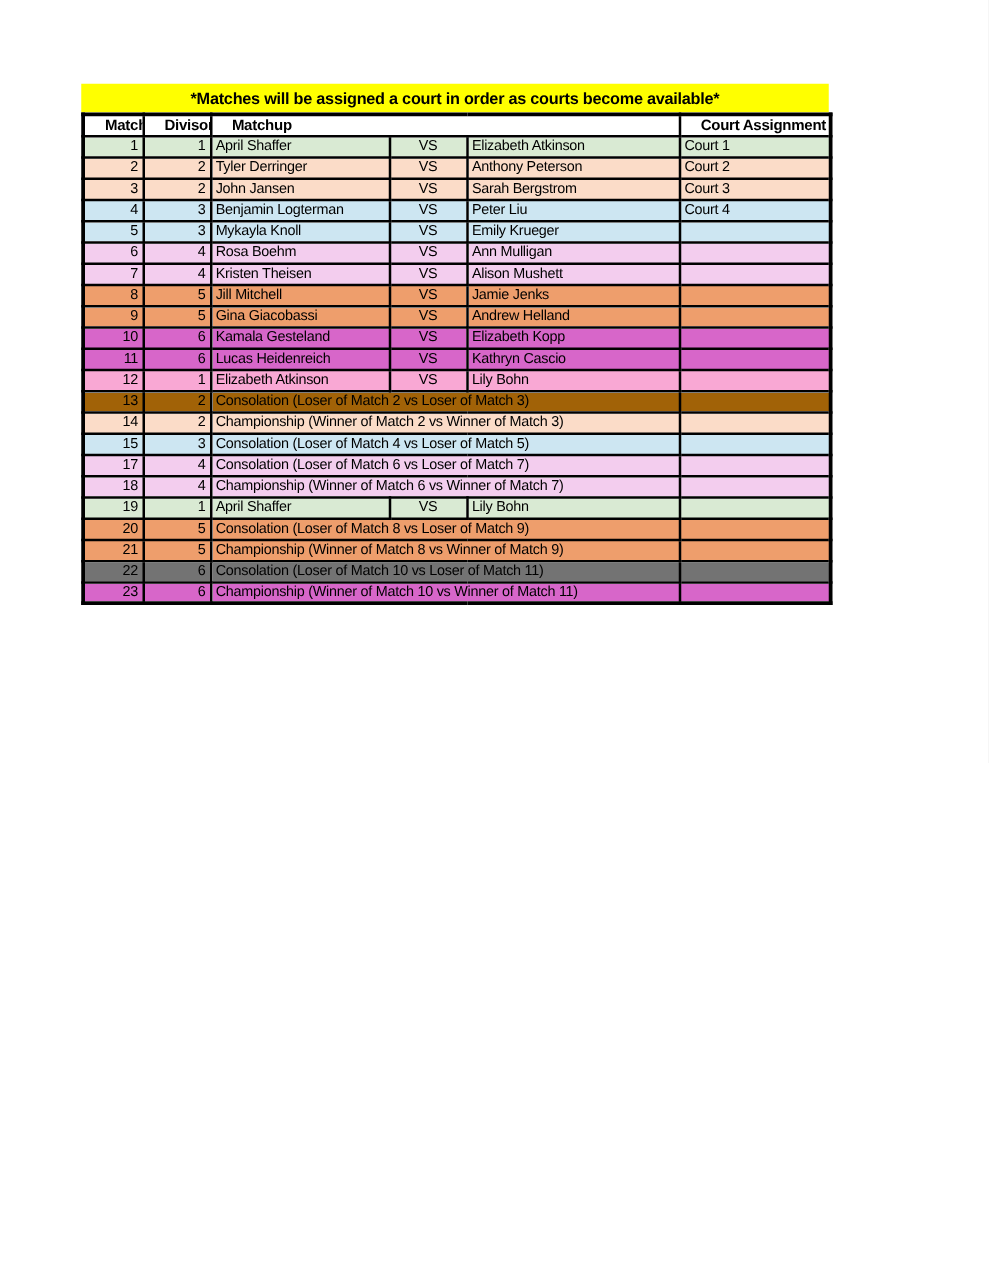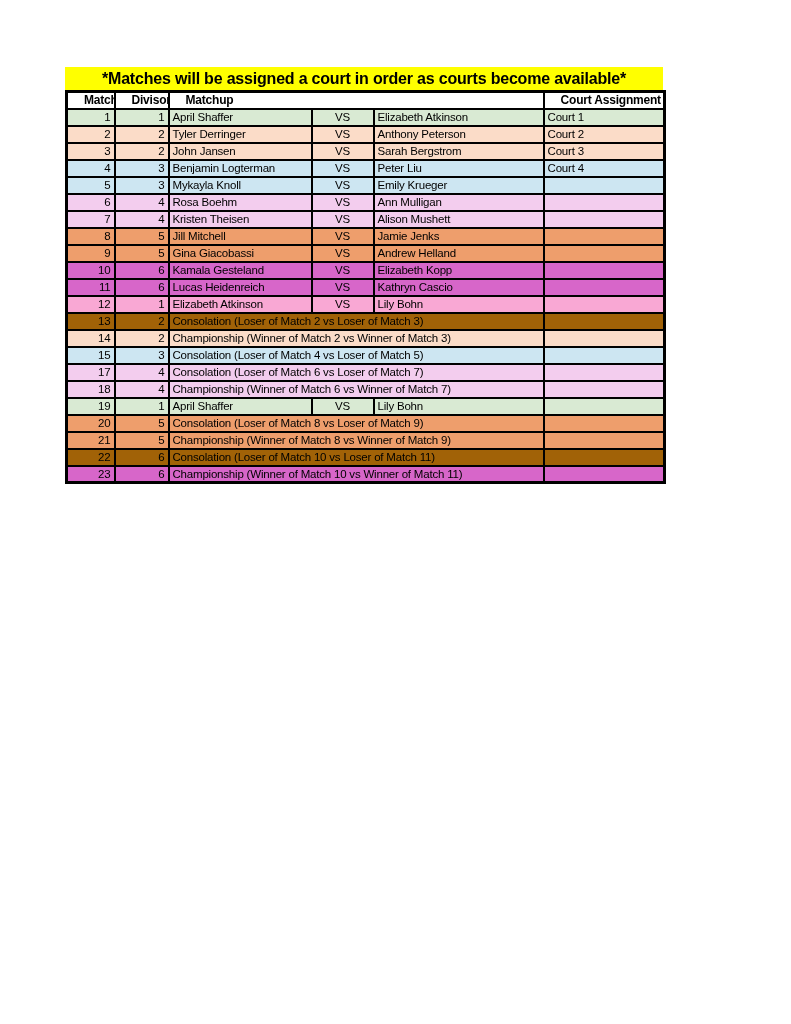--- a/index.html
+++ b/index.html
@@ -18,21 +18,21 @@
     left: 65px;
     top: 67px;
     width: 598px;
   }
   .banner {
     width: 100%;
     height: 23px;
     display: flex;
     align-items: center;
     justify-content: center;
-    font-size: 16px;
+    font-size: 13px;
     font-weight: 700;
     letter-spacing: -0.2px;
     color: #000000;
   }
   table.schedule {
     width: 598px;
     table-layout: fixed;
     border-collapse: collapse;
     border: 3px solid #000000;
     background: #ffffff;
@@ -227,21 +227,21 @@
             <td class="num">5</td>
             <td class="desc" colspan="3">Consolation (Loser of Match 8 vs Loser of Match 9)</td>
             <td class="court"></td>
           </tr>
           <tr style="background: rgb(238, 158, 108);">
             <td class="num">21</td>
             <td class="num">5</td>
             <td class="desc" colspan="3">Championship (Winner of Match 8 vs Winner of Match 9)</td>
             <td class="court"></td>
           </tr>
-          <tr style="background: #a16207;">
+          <tr style="background: #737373;">
             <td class="num">22</td>
             <td class="num">6</td>
             <td class="desc" colspan="3">Consolation (Loser of Match 10 vs Loser of Match 11)</td>
             <td class="court"></td>
           </tr>
           <tr style="background: rgb(215, 102, 201);">
             <td class="num">23</td>
             <td class="num">6</td>
             <td class="desc" colspan="3">Championship (Winner of Match 10 vs Winner of Match 11)</td>
             <td class="court"></td>

